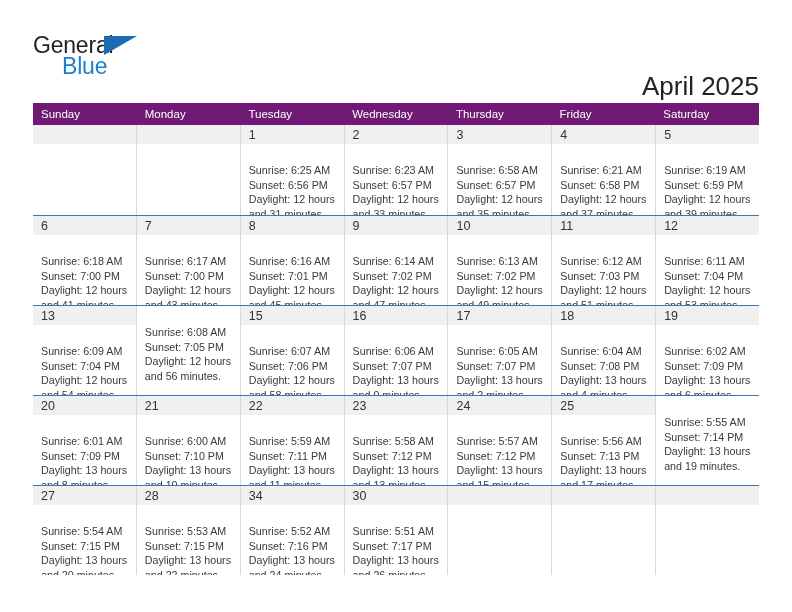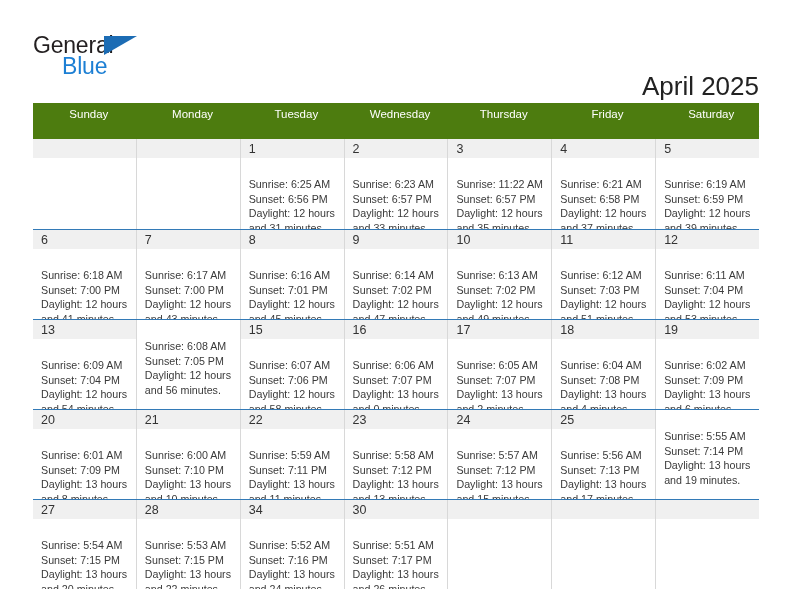--- a/index.html
+++ b/index.html
@@ -84,23 +84,22 @@
 
   
   .calendar {
     position: absolute;
     left: 33px;
     top: 103px;
     width: 726px;
   }
   .weekdays {
     display: flex;
-    background: #4d7c0f;
-    height: 36px;
-    text-align: center;
+    background: #701a75;
+    height: 22px;
   }
   .weekday {
     flex: 1 1 0;
     color: #ffffff;
     font-size: 11.5px;
     line-height: 22px;
     padding-left: 8px;
     white-space: nowrap;
     overflow: hidden;
   }
@@ -189,21 +188,21 @@
             <div class="daynum-band"><span class="daynum">2</span></div>
             <div class="info">
               <div>Sunrise: 6:23 AM</div>
               <div>Sunset: 6:57 PM</div>
               <div class="daylight">Daylight: 12 hours and 33 minutes.</div>
             </div>
           </div>
           <div class="daycell">
             <div class="daynum-band"><span class="daynum">3</span></div>
             <div class="info">
-              <div>Sunrise: 11:22 AM</div>
+              <div>Sunrise: 6:58 AM</div>
               <div>Sunset: 6:57 PM</div>
               <div class="daylight">Daylight: 12 hours and 35 minutes.</div>
             </div>
           </div>
           <div class="daycell">
             <div class="daynum-band"><span class="daynum">4</span></div>
             <div class="info">
               <div>Sunrise: 6:21 AM</div>
               <div>Sunset: 6:58 PM</div>
               <div class="daylight">Daylight: 12 hours and 37 minutes.</div>

